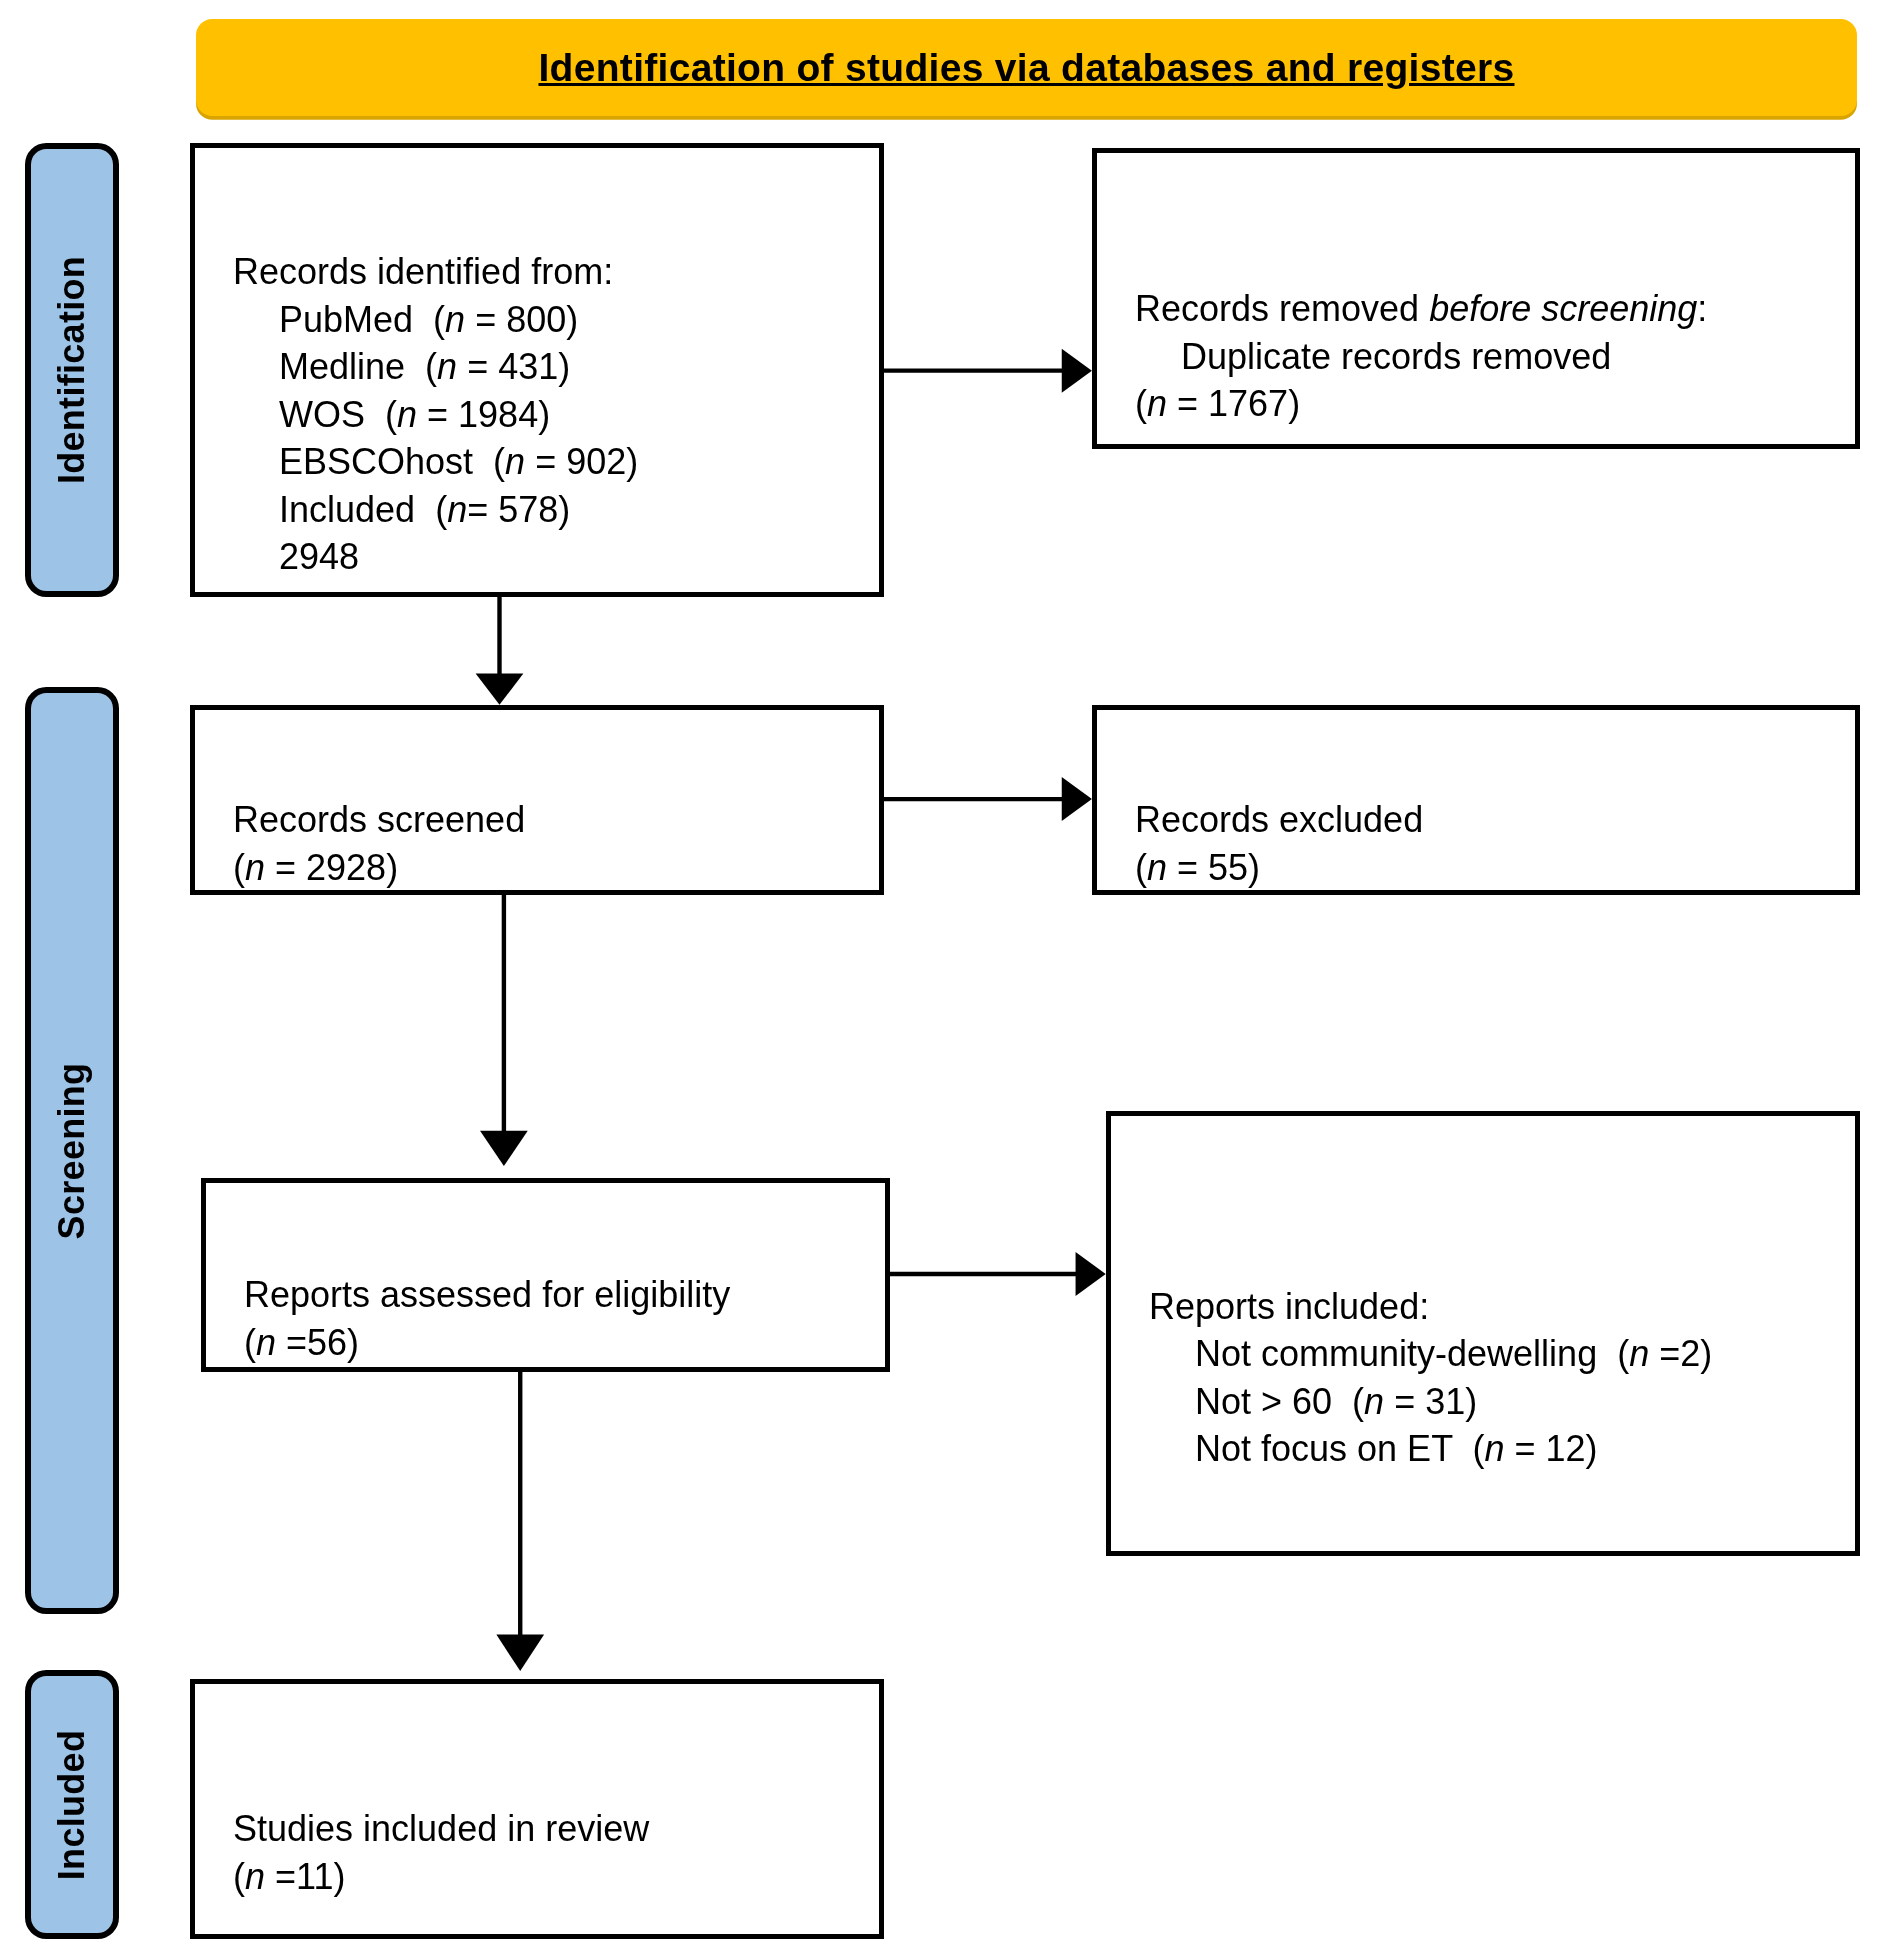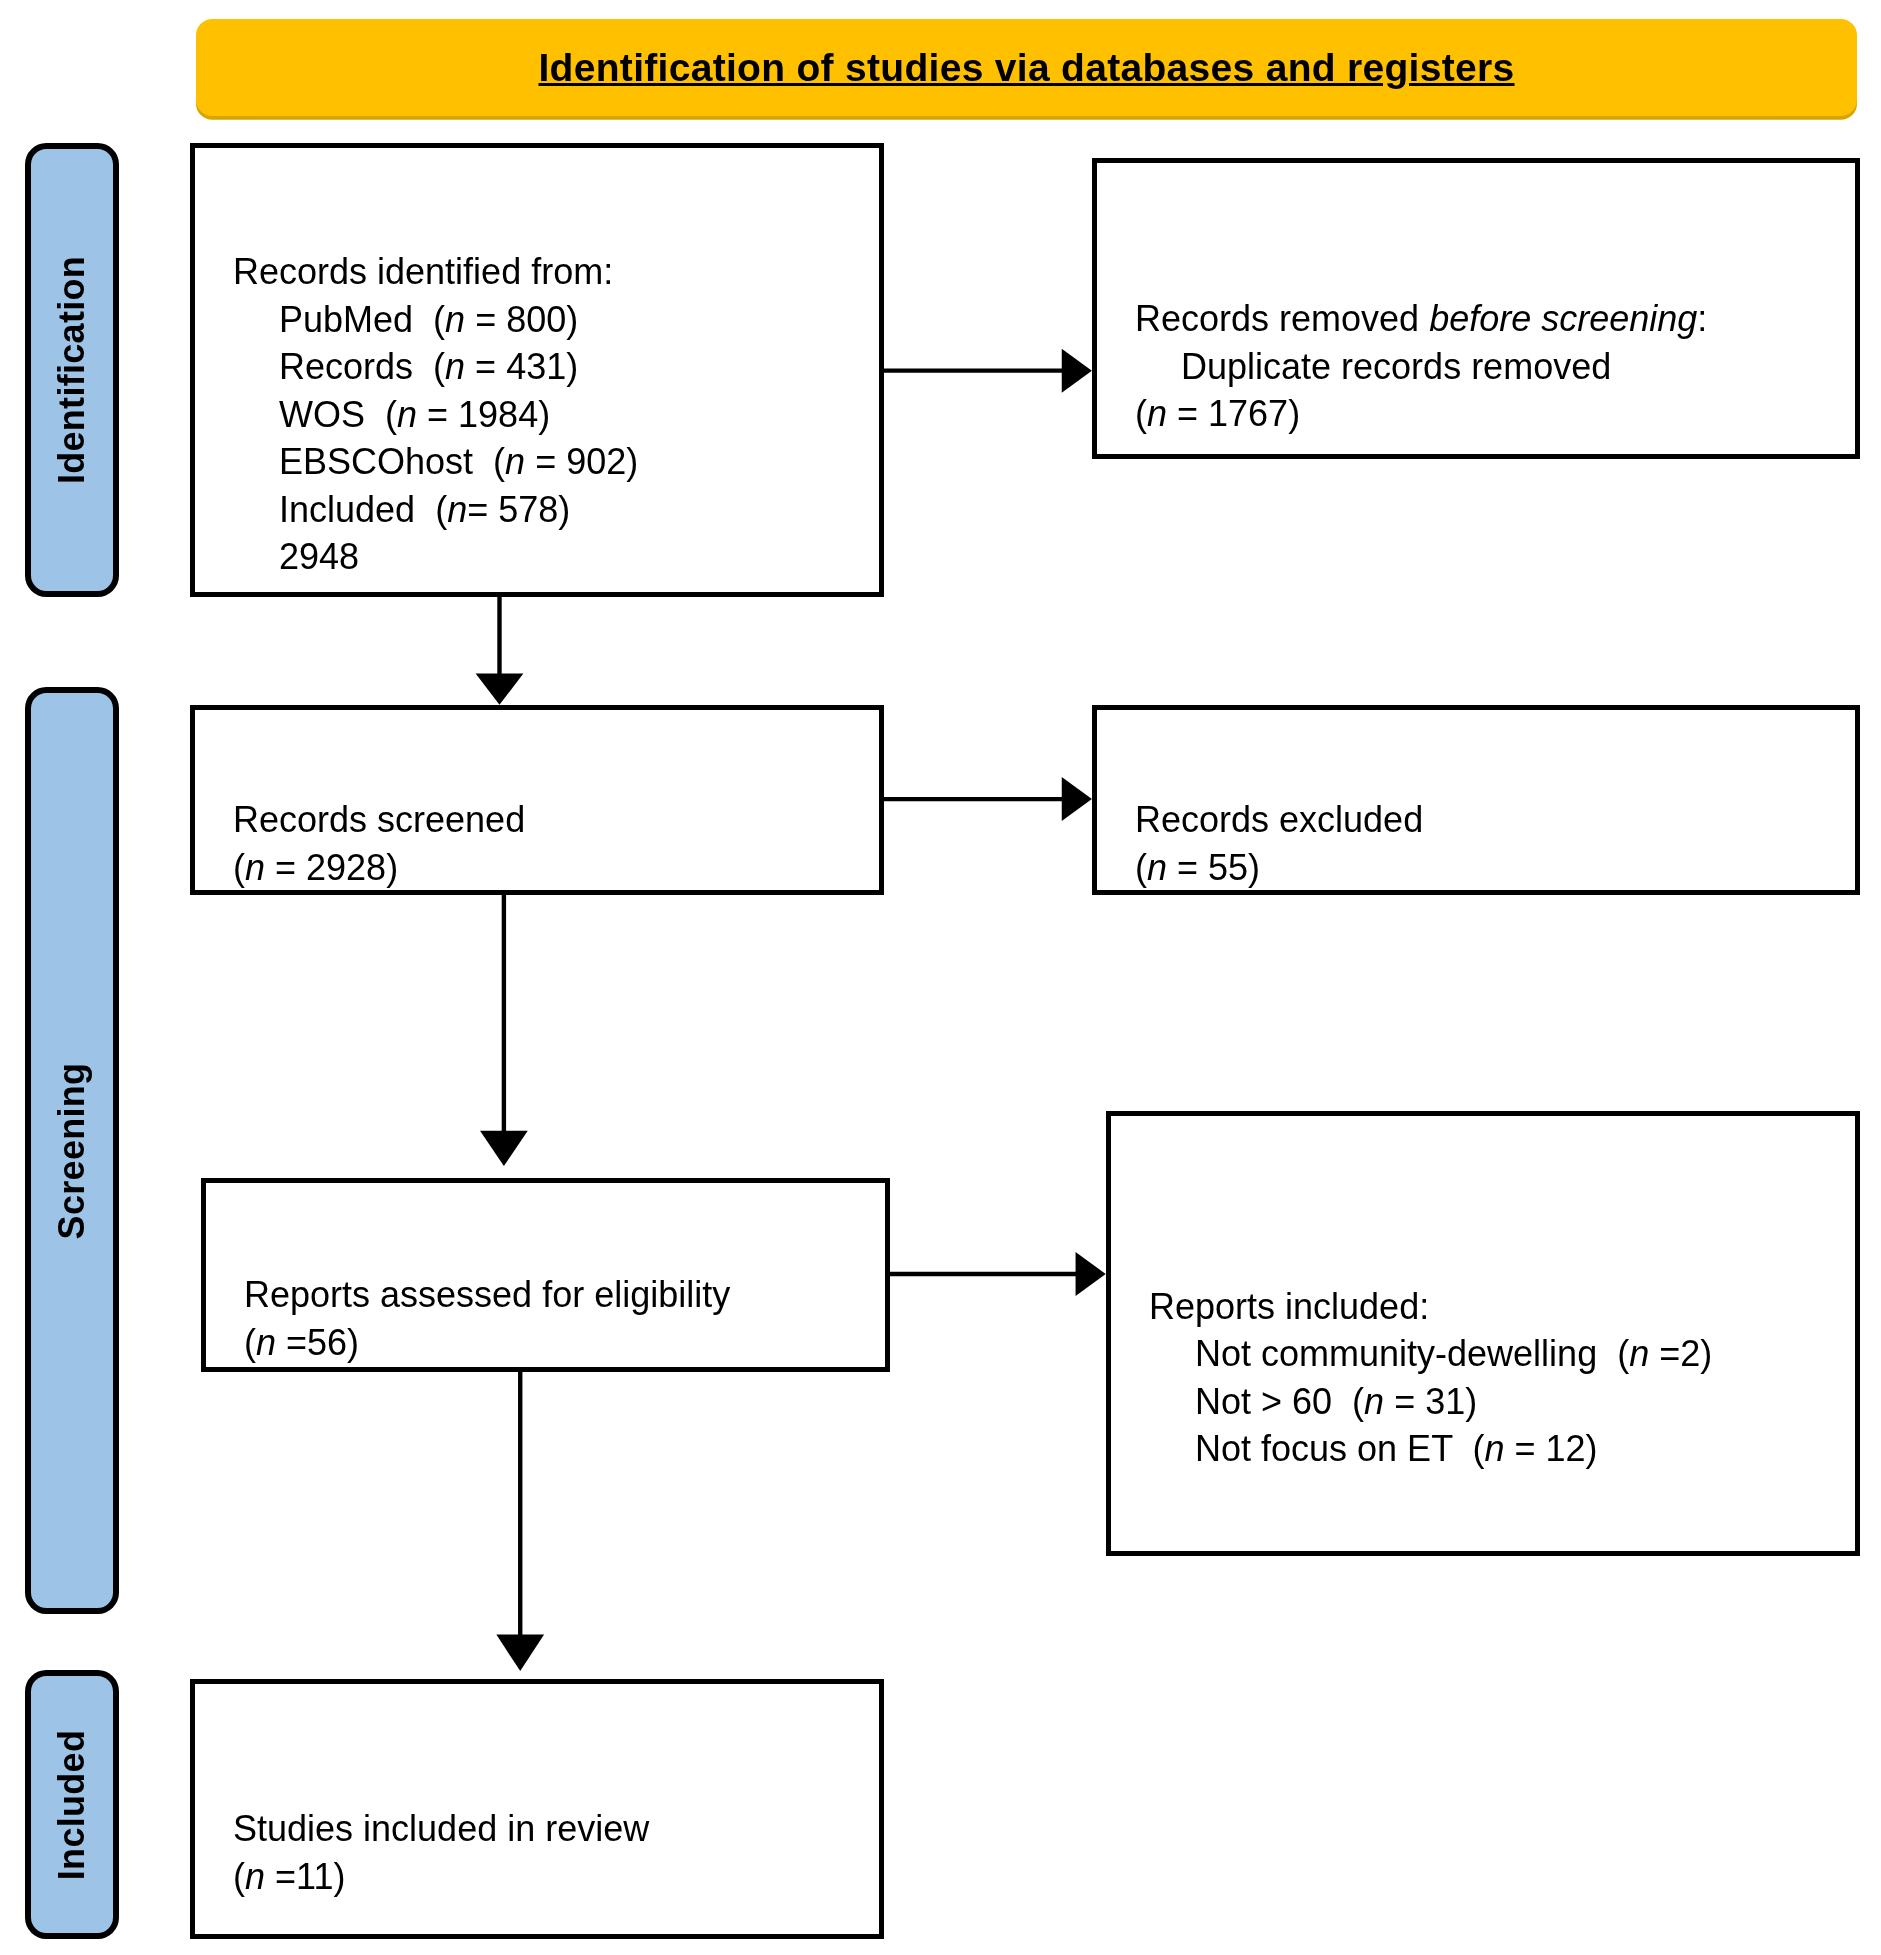--- a/index.html
+++ b/index.html
@@ -85,21 +85,21 @@
     font-size: 36px;
     line-height: 1.32;
     color: #000000;
     white-space: nowrap;
   }
   .box .line.indent { padding-left: 46px; }
   .box .line i { font-style: italic; }
 
   
   #box-records-identified   { left: 190px;  top: 143px;  width: 694px; height: 454px; }
-  #box-records-removed      { left: 1092px; top: 158px;  width: 768px; height: 301px; padding-left: 29px; }
+  #box-records-removed      { left: 1092px; top: 148px;  width: 768px; height: 301px; padding-left: 29px; }
   #box-records-screened     { left: 190px;  top: 705px; width: 694px; height: 190px; padding-left: 42px; }
   #box-records-excluded     { left: 1092px; top: 705px; width: 768px; height: 190px; }
   #box-reports-assessed     { left: 201px;  top: 1178px; width: 689px; height: 194px; }
   #box-reports-excluded     { left: 1106px; top: 1111px; width: 754px; height: 445px; }
   #box-studies-included     { left: 190px;  top: 1679px; width: 694px; height: 260px; }
 
   
   #box-records-identified .box-inner { top: 50%; }
   #box-records-removed .box-inner    { top: auto; bottom: 16.3px; transform: none; }
   #box-reports-excluded .box-inner   { top: 50%; transform: translateY(-50%); }
@@ -128,21 +128,21 @@
   </div>
 
   <div class="box" id="box-records-identified">
     <div class="box-inner">
       <div class="line">Records identified from:</div>
       <div class="line indent">
         <span>PubMed</span>
         <span>&nbsp;(<i>n</i>&nbsp;=&nbsp;800)</span>
       </div>
       <div class="line indent">
-        <span>Records</span>
+        <span>Medline</span>
         <span>&nbsp;(<i>n</i>&nbsp;=&nbsp;431)</span>
       </div>
       <div class="line indent">
         <span>WOS</span>
         <span>&nbsp;(<i>n</i>&nbsp;=&nbsp;1984)</span>
       </div>
       <div class="line indent">
         <span>EBSCOhost</span>
         <span>&nbsp;(<i>n</i>&nbsp;=&nbsp;902)</span>
       </div>

